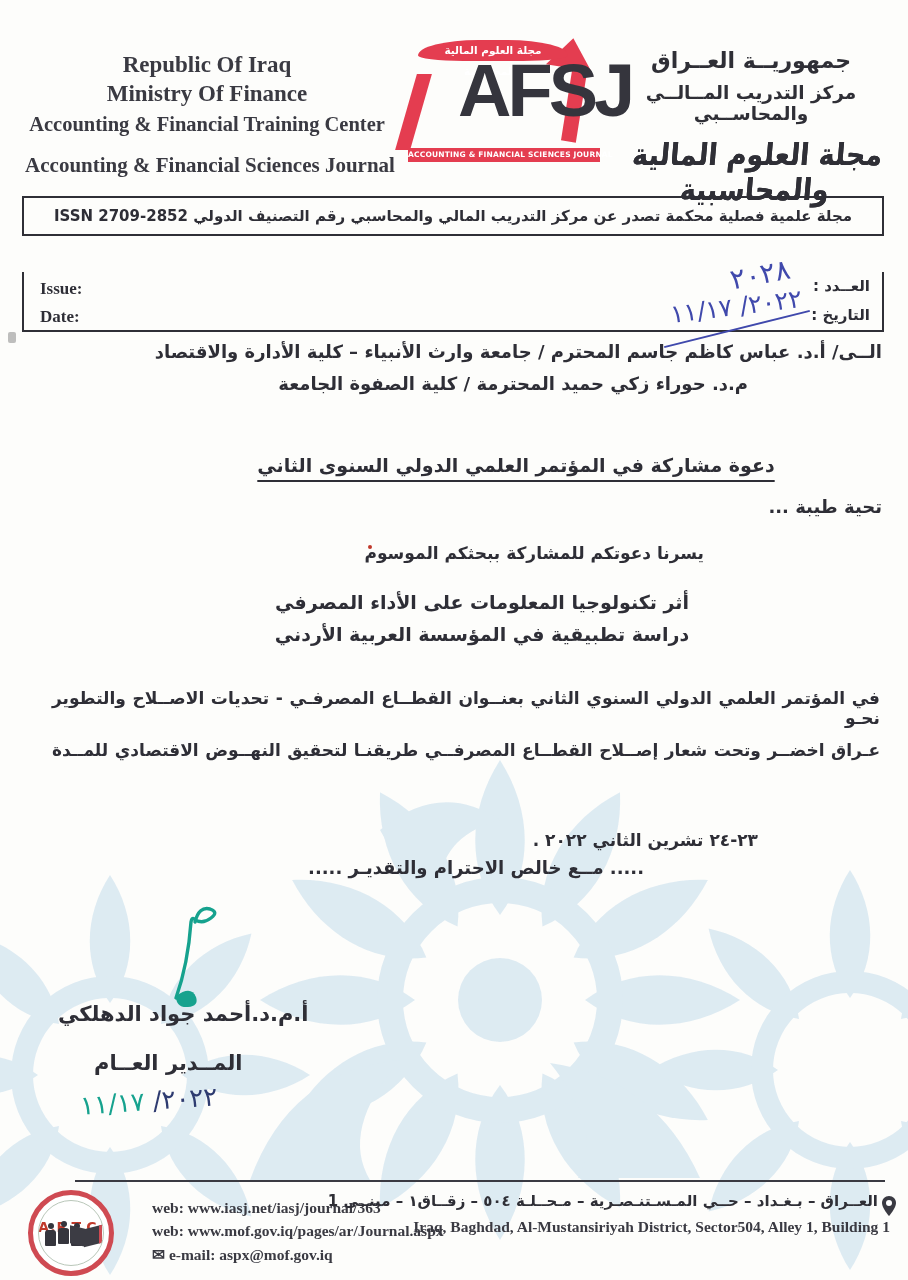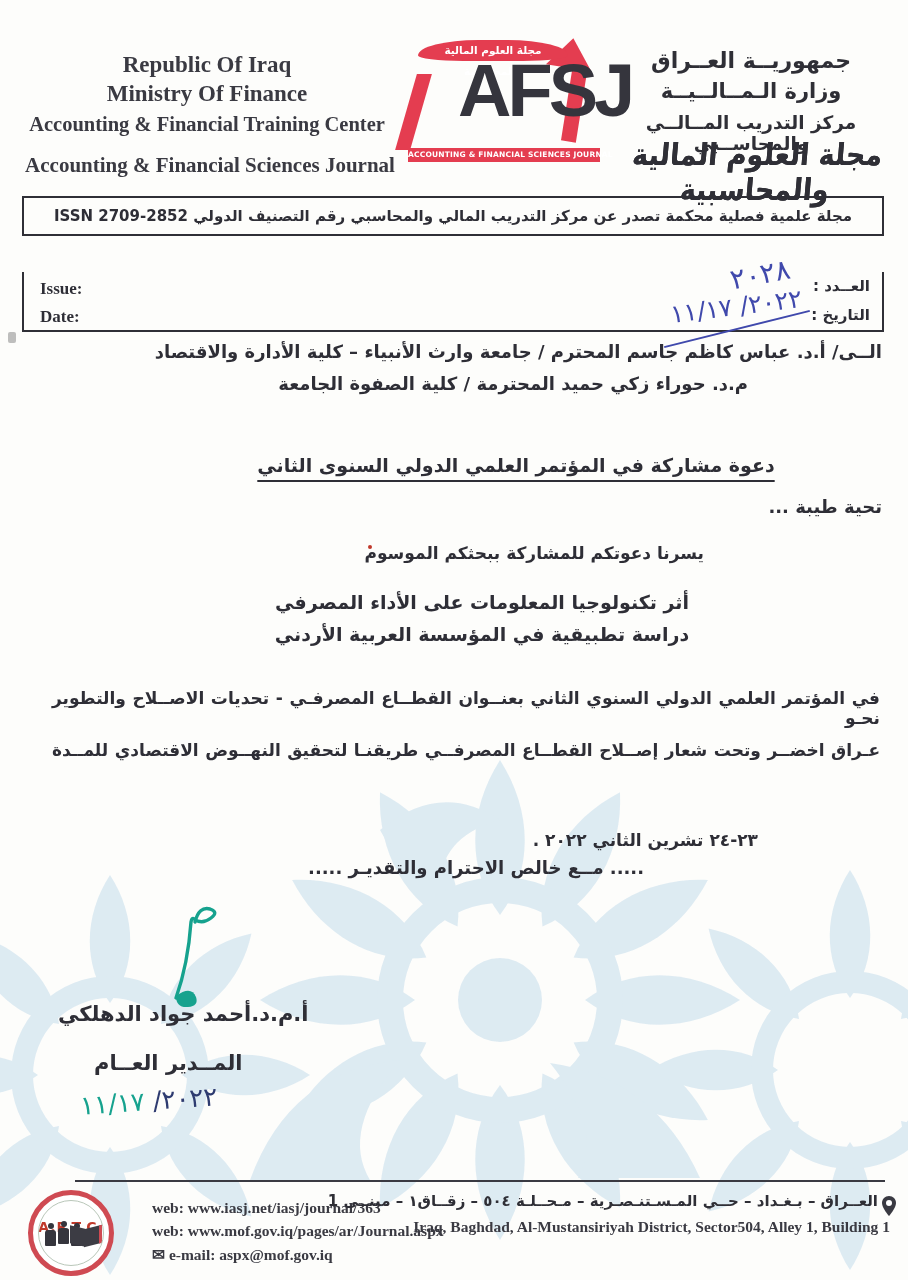--- a/index.html
+++ b/index.html
@@ -168,21 +168,20 @@
       <div class="afsj-arrow-shaft"></div>
       <div class="afsj-arrow-head"></div>
       <div class="afsj-banner">مجلة العلوم المالية والمحاسبية</div>
       <div class="afsj-slash"></div>
       <div class="afsj-word">AFSJ</div>
       <div class="afsj-strip">ACCOUNTING &amp; FINANCIAL SCIENCES JOURNAL</div>
     </div>
 
     <div class="abs hdr-ar rtl b">
       <div class="a1">جمهوريــة العــراق</div>
-      <div class="a2">وزارة الـمــالــيــة</div>
       <div class="a3">مركز التدريب المــالــي والمحاســبي</div>
     </div>
     <div class="abs hdr-callig rtl b">مجلة العلوم المالية والمحاسبية</div>
 
     <div class="abs issn rtl b">مجلة علمية فصلية محكمة تصدر عن مركز التدريب المالي والمحاسبي رقم التصنيف الدولي ISSN 2709-2852</div>
 
     <div class="abs ibox">
       <div class="issue-en serif b">Issue:</div>
       <div class="date-en serif b">Date:</div>
       <div class="issue-ar rtl b">العــدد :</div>

